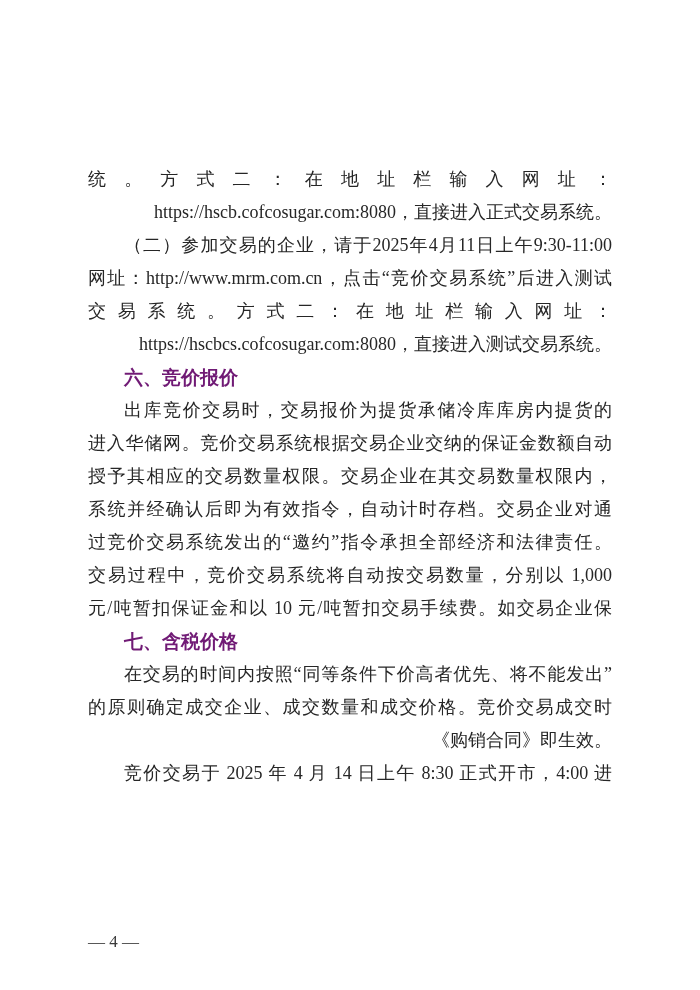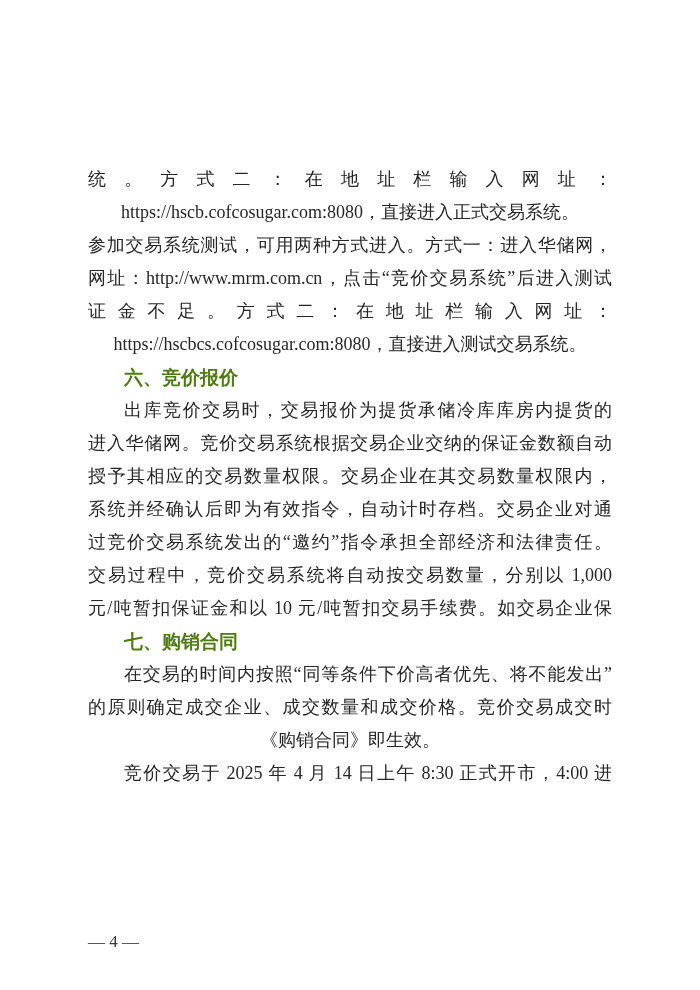--- a/index.html
+++ b/index.html
@@ -23,25 +23,25 @@
   }
   .line {
     height: 33px;
     white-space: normal;
     overflow: visible;
   }
   .line.justify, .line.stretch {
     text-align: justify;
     text-align-last: justify;
   }
-  .line.left { text-align: center; }
+  .line.left { text-align: right; }
   .line.heading {
     font-family: "Liberation Sans", "DejaVu Sans", sans-serif;
     font-weight: bold;
-    color: #4d7c0f;
+    color: #701a75;
     font-size: 19px;
     text-align: left;
   }
   .line.indent { text-indent: 36px; }
   .page-num {
     position: absolute;
     left: 88px;
     top: 893px;
     height: 24px;
     font-family: "Liberation Serif", "DejaVu Serif", serif;
@@ -50,32 +50,32 @@
     color: #3a3a3a;
   }
 </style>
 </head>
 <body>
 
 <div class="page">
   <div class="doc">
       <div class="line stretch">统。方式二：在地址栏输入网址：</div>
       <div class="line left">https://hscb.cofcosugar.com:8080，直接进入正式交易系统。</div>
-      <div class="line justify">参加交易系统测试，可用两种方式进入。方式一：进入华储网，</div>
+      <div class="line justify indent">（二）参加交易的企业，请于2025年4月11日上午9:30-11:00</div>
       <div class="line justify">网址：http://www.mrm.com.cn，点击“竞价交易系统”后进入测试</div>
-      <div class="line stretch">证金不足。方式二：在地址栏输入网址：</div>
+      <div class="line stretch">交易系统。方式二：在地址栏输入网址：</div>
       <div class="line left">https://hscbcs.cofcosugar.com:8080，直接进入测试交易系统。</div>
       <div class="line heading indent">六、竞价报价</div>
       <div class="line justify indent">出库竞价交易时，交易报价为提货承储冷库库房内提货的</div>
       <div class="line justify">进入华储网。竞价交易系统根据交易企业交纳的保证金数额自动</div>
       <div class="line justify">授予其相应的交易数量权限。交易企业在其交易数量权限内，</div>
       <div class="line justify">系统并经确认后即为有效指令，自动计时存档。交易企业对通</div>
       <div class="line justify">过竞价交易系统发出的“邀约”指令承担全部经济和法律责任。</div>
       <div class="line justify">交易过程中，竞价交易系统将自动按交易数量，分别以 1,000</div>
       <div class="line justify">元/吨暂扣保证金和以 10 元/吨暂扣交易手续费。如交易企业保</div>
-      <div class="line heading indent">七、购销合同</div>
+      <div class="line heading indent">七、含税价格</div>
       <div class="line justify indent">在交易的时间内按照“同等条件下价高者优先、将不能发出”</div>
       <div class="line justify">的原则确定成交企业、成交数量和成交价格。竞价交易成交时</div>
       <div class="line left">《购销合同》即生效。</div>
       <div class="line justify indent">竞价交易于 2025 年 4 月 14 日上午 8:30 正式开市，4:00 进</div>
     </div>
   <div class="page-num">— 4 —</div>
 </div>
 
 </body></html>

